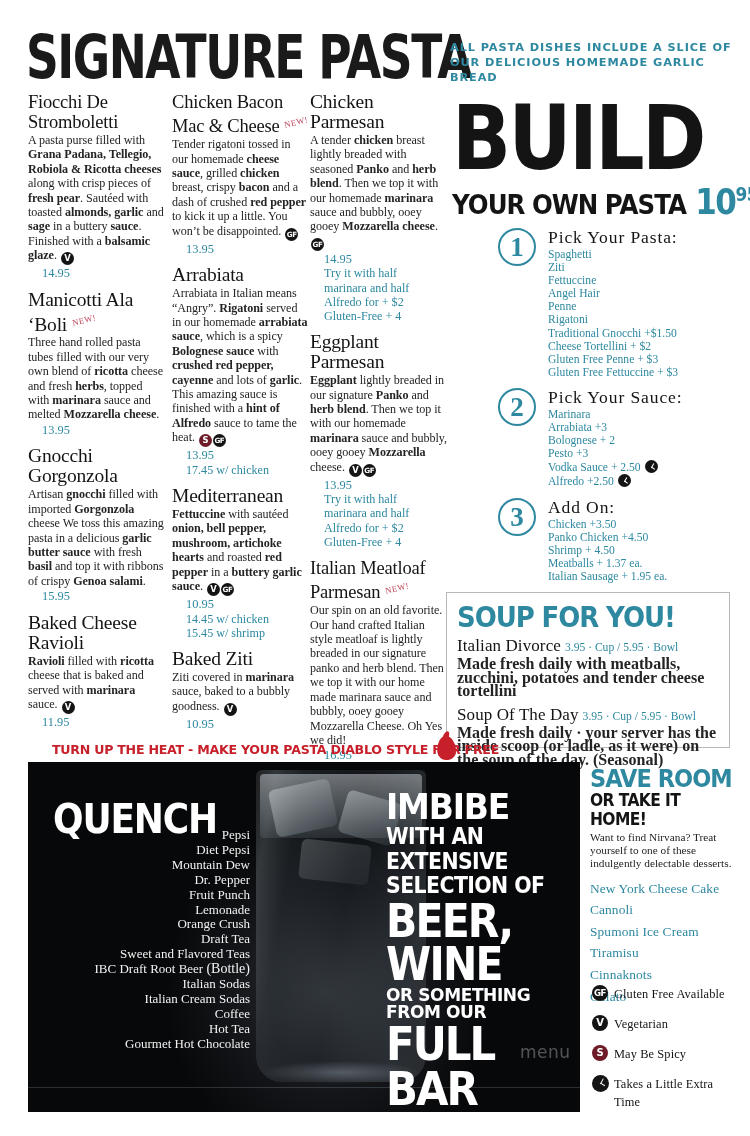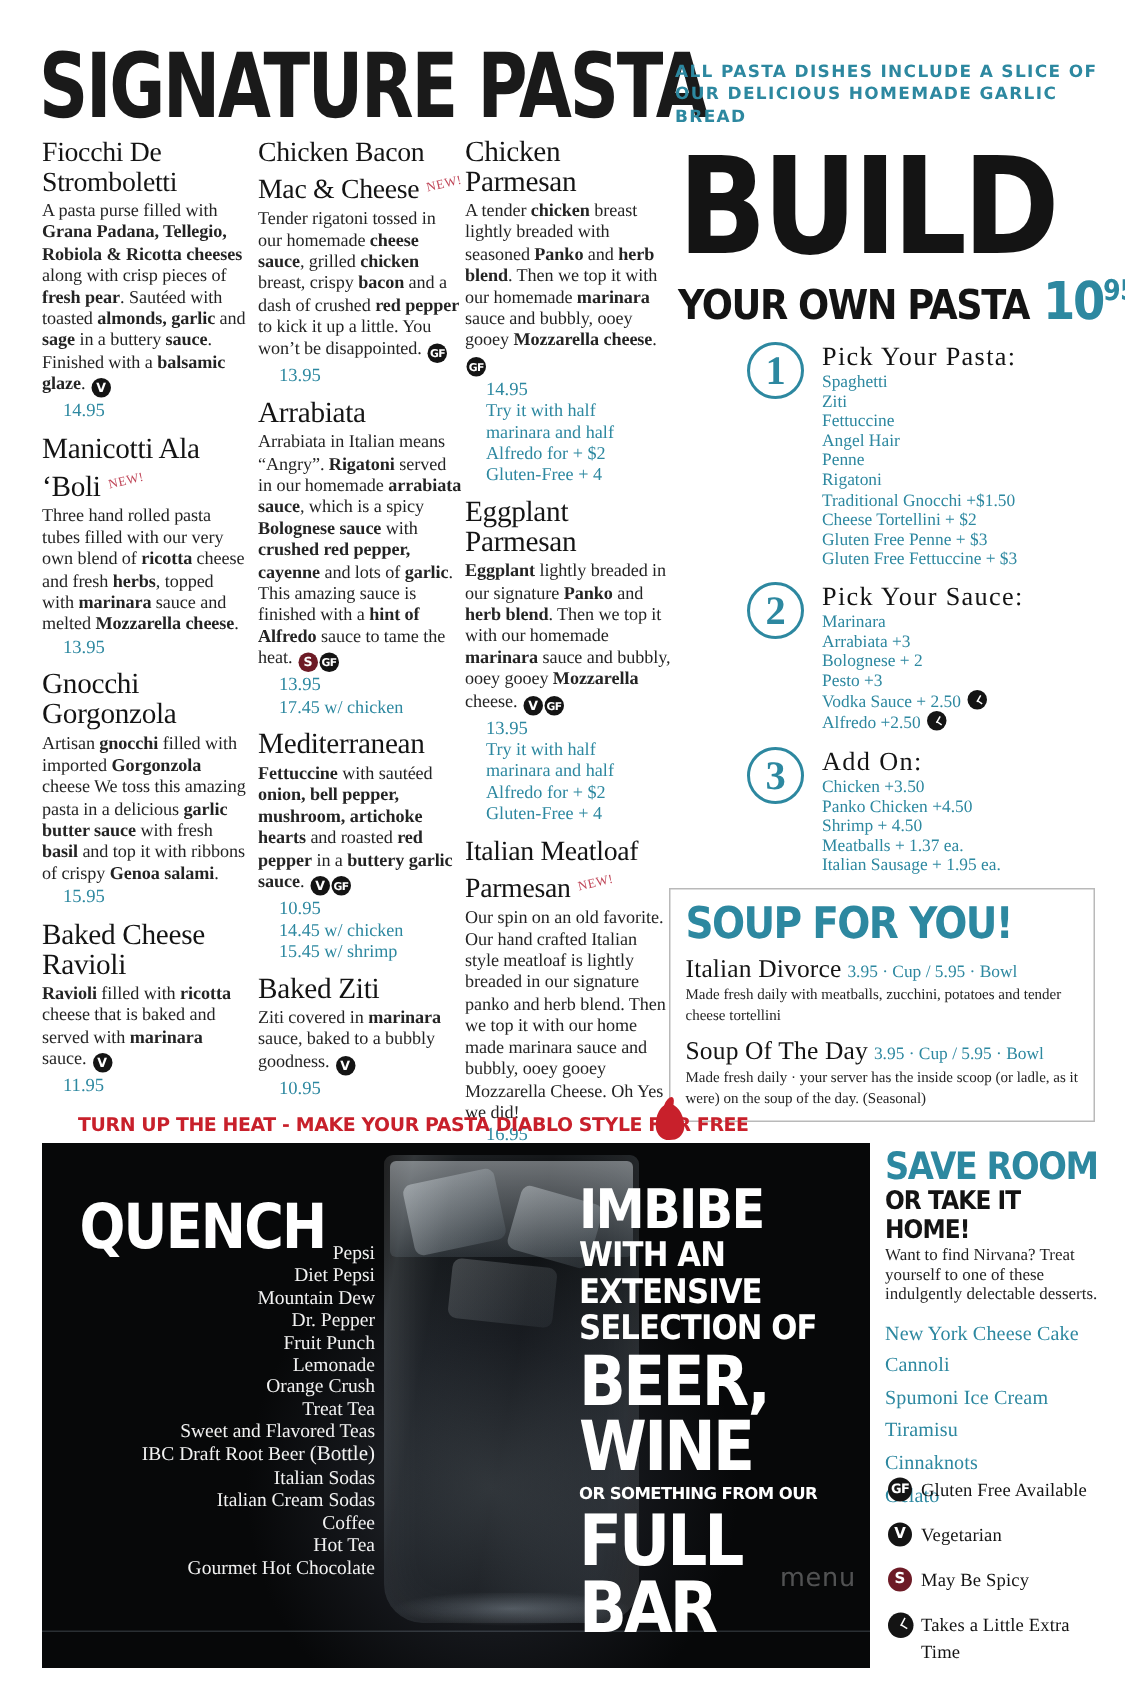--- a/index.html
+++ b/index.html
@@ -203,24 +203,25 @@
     display: inline;
     letter-spacing: 0.1px;
   }
   .soup-price {
     color: #2d88a0;
     font-size: 11.6px;
     display: inline;
     margin-left: 4px;
   }
   .soup-desc {
-    font-size: 10px;
+    font-size: 16px;
     line-height: 13.6px;
     color: #242424;
     margin-top: 1px;
+    font-weight: bold;
   }
 
   
   .diablo {
     position: absolute; left: 52px; top: 742px;
     width: 390px;
     font-family: "DejaVu Sans", sans-serif;
     font-weight: bold;
     font-size: 12.6px;
     letter-spacing: -0.25px;
@@ -326,21 +327,21 @@
     transform: scaleY(1.1); transform-origin: left top;
   }
   .imbibe-big {
     font-family: "DejaVu Sans", sans-serif; font-weight: bold;
     font-size: 41px; line-height: 39px; letter-spacing: -1.8px;
     margin-top: 4px;
     transform: scaleY(1.12); transform-origin: left top;
   }
   .imbibe-3 {
     font-family: "DejaVu Sans", sans-serif; font-weight: bold;
-    font-size: 11px; line-height: 17px; letter-spacing: -0.4px;
+    font-size: 17px; line-height: 17px; letter-spacing: -0.4px;
     margin-top: 5px;
   }
   .imbibe-bar {
     font-family: "DejaVu Sans", sans-serif; font-weight: bold;
     font-size: 42px; line-height: 40px; letter-spacing: -2px;
     margin-top: 1px;
     transform: scaleY(1.12); transform-origin: left top;
   }
 
   
@@ -561,21 +562,21 @@
 
   <div class="quench">QUENCH</div>
   <ul class="drink-list" id="drinks">
       <li>Pepsi</li>
       <li>Diet Pepsi</li>
       <li>Mountain Dew</li>
       <li>Dr. Pepper</li>
       <li>Fruit Punch</li>
       <li>Lemonade</li>
       <li>Orange Crush</li>
-      <li>Treat Tea</li>
+      <li>Draft Tea</li>
       <li>Sweet and Flavored Teas</li>
       <li>IBC Draft Root Beer <span class="small">(Bottle)</span></li>
       <li>Italian Sodas</li>
       <li>Italian Cream Sodas</li>
       <li>Coffee</li>
       <li>Hot Tea</li>
       <li>Gourmet Hot Chocolate</li>
     </ul>
 
   <div class="imbibe-block">

